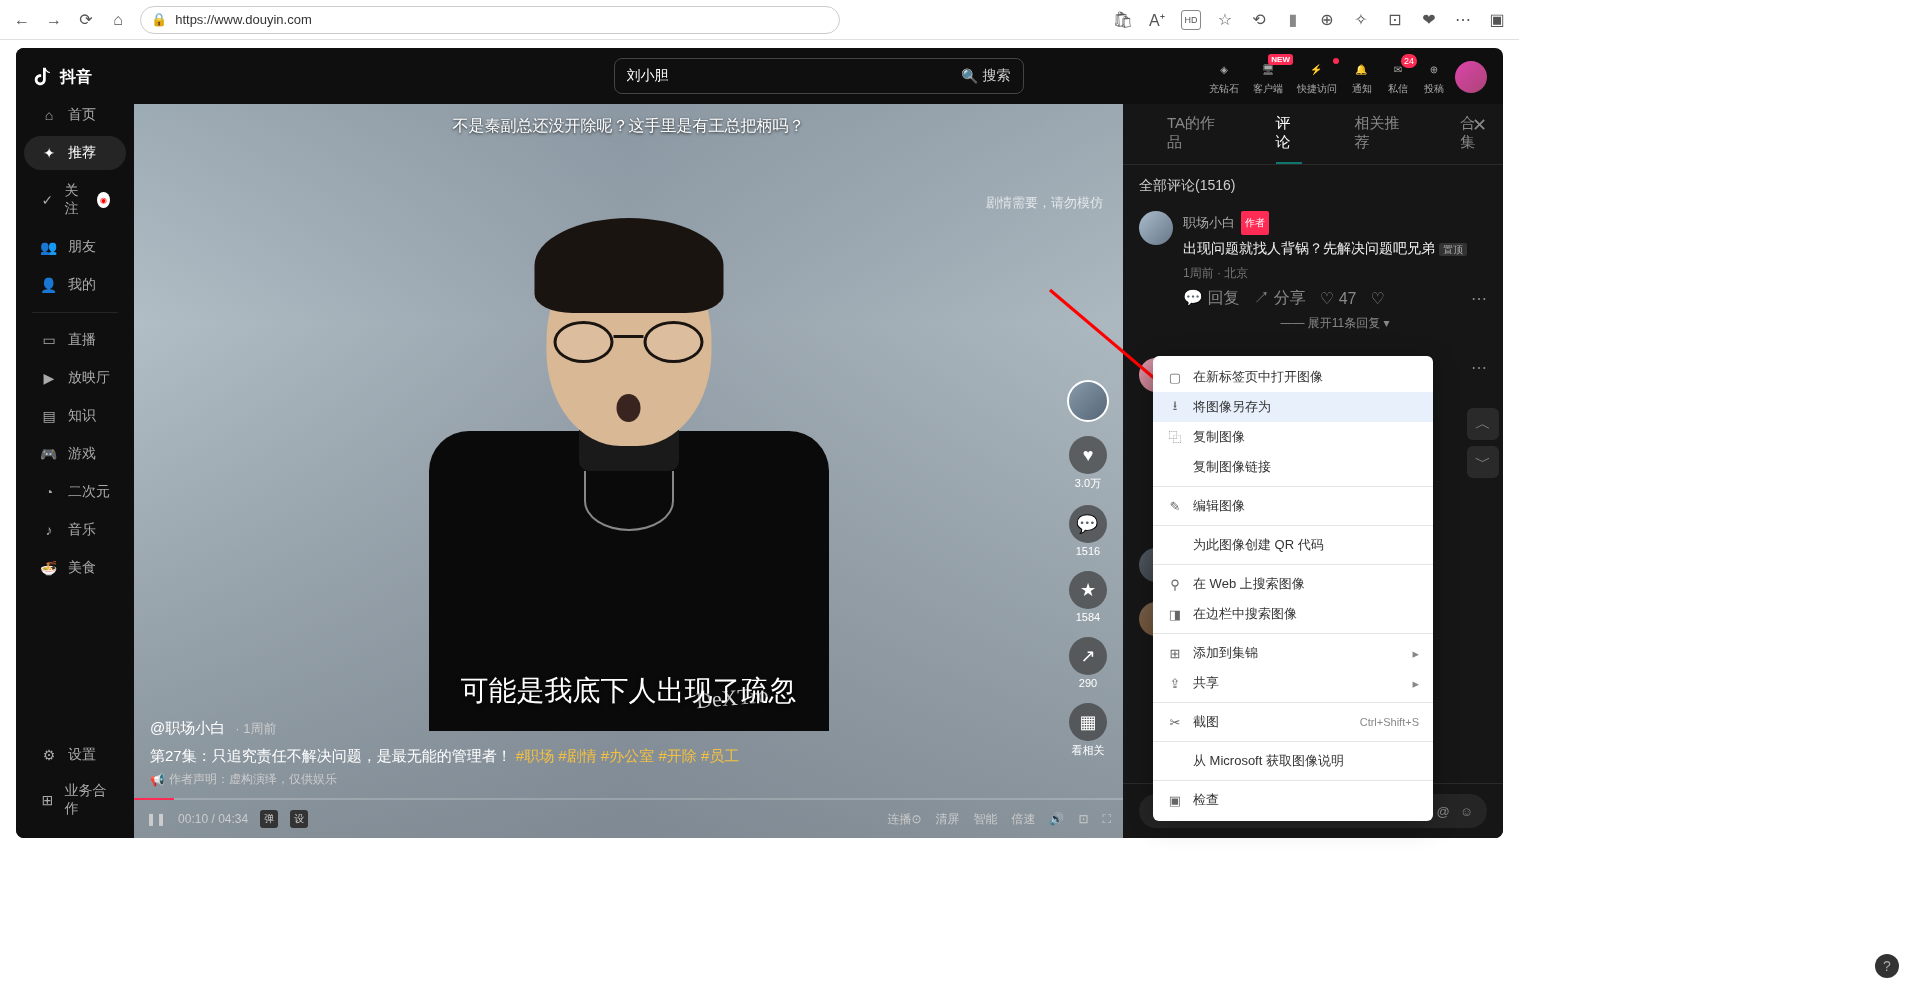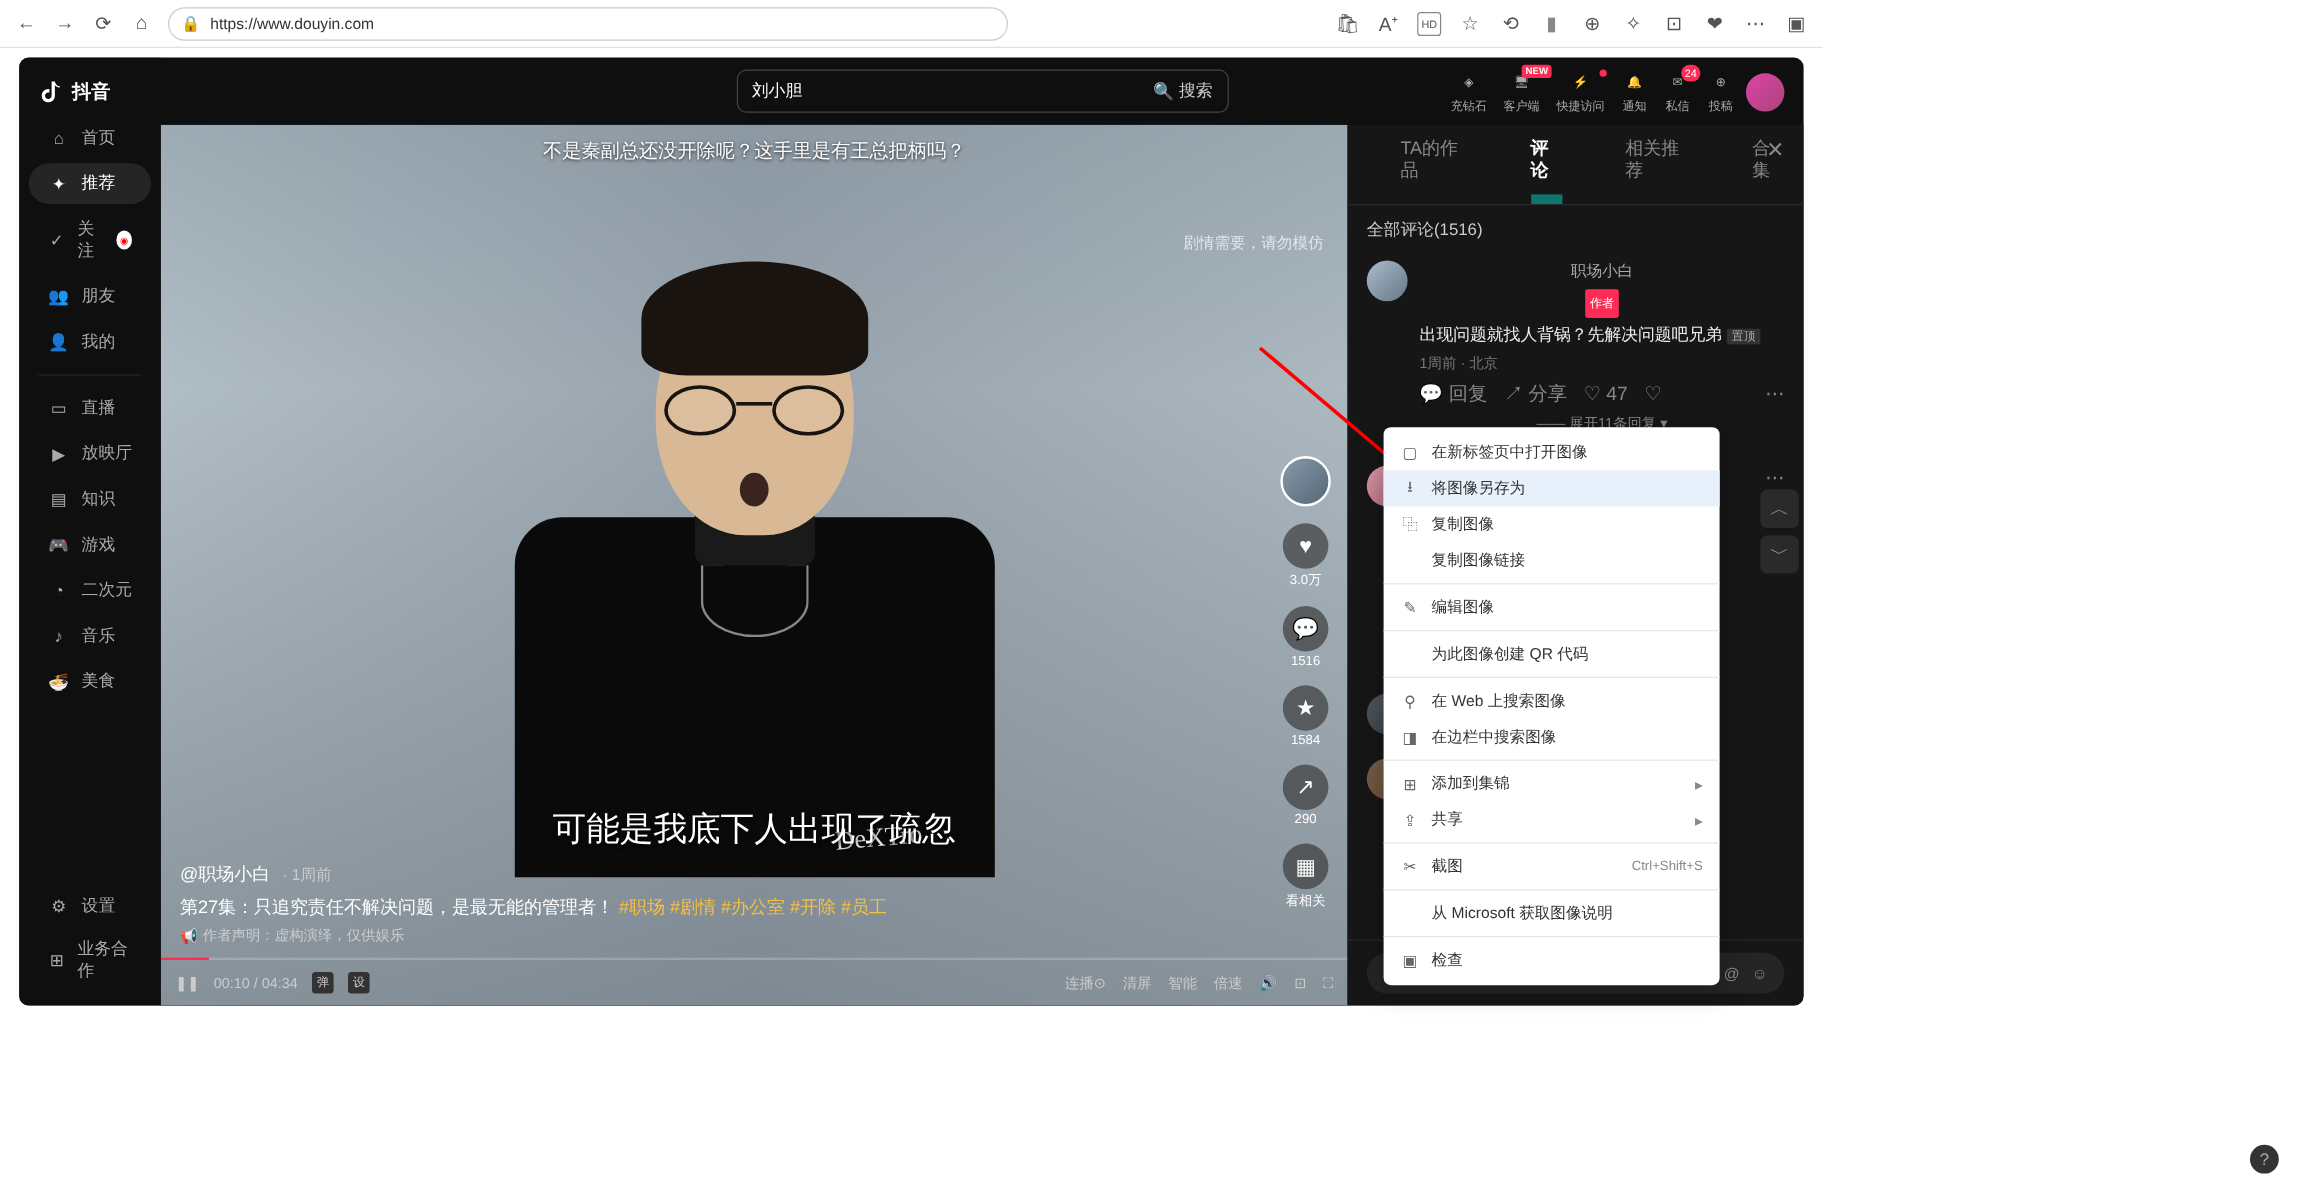--- a/index.html
+++ b/index.html
@@ -61,28 +61,28 @@
 .danmu-input { flex: 1; max-width: 320px; background: rgba(255,255,255,0.1); border-radius: 14px; padding: 4px 12px; color: #888; font-size: 12px; display: flex; align-items: center; justify-content: space-between; height: 25px; }
 .controls-right { margin-left: auto; display: flex; gap: 14px; }
 .action-rail { position: absolute; right: 14px; bottom: 80px; display: flex; flex-direction: column; align-items: center; gap: 14px; color: #fff; }
 .rail-item { display: flex; flex-direction: column; align-items: center; gap: 2px; cursor: pointer; }
 .rail-icon { width: 38px; height: 38px; border-radius: 50%; background: rgba(60,60,60,0.7); display: flex; align-items: center; justify-content: center; font-size: 18px; }
 .rail-avatar { width: 42px; height: 42px; border-radius: 50%; background: linear-gradient(135deg,#8899aa,#556677); border: 2px solid #fff; }
 .rail-label { font-size: 11px; }
 .comments-panel { width: 380px; background: #161616; display: flex; flex-direction: column; position: relative; }
 .tabs { display: flex; padding: 10px 16px 0; gap: 24px; border-bottom: 1px solid #2a2a2a; position: relative; }
 .tab { color: #888; font-size: 15px; padding-bottom: 10px; cursor: pointer; margin-left: 28px; }
-.tab.active { color: #fff; border-bottom: 8px solid #0f766e; font-weight: bold; }
+.tab.active { color: #fff; border-bottom: 2px solid #0f766e; }
 .close-x { position: absolute; right: 16px; top: 10px; color: #888; cursor: pointer; font-size: 18px; }
 .comment-header { padding: 12px 16px 6px; color: #ccc; font-size: 14px; }
 .comment-list { flex: 1; overflow-y: auto; padding: 0 16px; }
 .comment { display: flex; gap: 10px; padding: 10px 0; position: relative; }
 .c-avatar { width: 34px; height: 34px; border-radius: 50%; background: linear-gradient(135deg,#aabbcc,#667788); flex-shrink: 0; }
 .c-body { flex: 1; min-width: 0; }
-.c-name { color: #aaa; font-size: 13px; display: flex; gap: 6px; align-items: center; flex-direction: column; }
+.c-name { color: #aaa; font-size: 13px; display: flex; gap: 6px; align-items: center; }
 .author-tag { background: #fe2c55; color: #fff; font-size: 10px; padding: 5px 4px; border-radius: 2px; }
 .c-text { color: #eee; font-size: 14px; margin-top: 4px; line-height: 1.4; }
 .pin-tag { background: #333; color: #aaa; font-size: 10px; padding: 1px 4px; border-radius: 2px; margin-left: 4px; }
 .c-meta { color: #777; font-size: 12px; margin-top: 6px; }
 .c-actions { color: #888; font-size: 16px; margin-top: 6px; display: flex; gap: 14px; align-items: center; }
 .c-more { color: #888; cursor: pointer; margin-left: auto; }
 .expand-replies { text-align: center; color: #888; font-size: 12px; padding: 6px 0; cursor: pointer; }
 .comment-image { width: 80px; height: 100px; background: linear-gradient(135deg,#a8b0b8,#6a727a); border-radius: 4px; margin-top: 6px; position: relative; overflow: hidden; }
 .comment-input { padding: 10px 16px; border-top: 1px solid #2a2a2a; }
 .comment-input-box { background: #252525; border-radius: 18px; padding: 8px 14px; display: flex; align-items: center; color: #666; font-size: 13px; }

